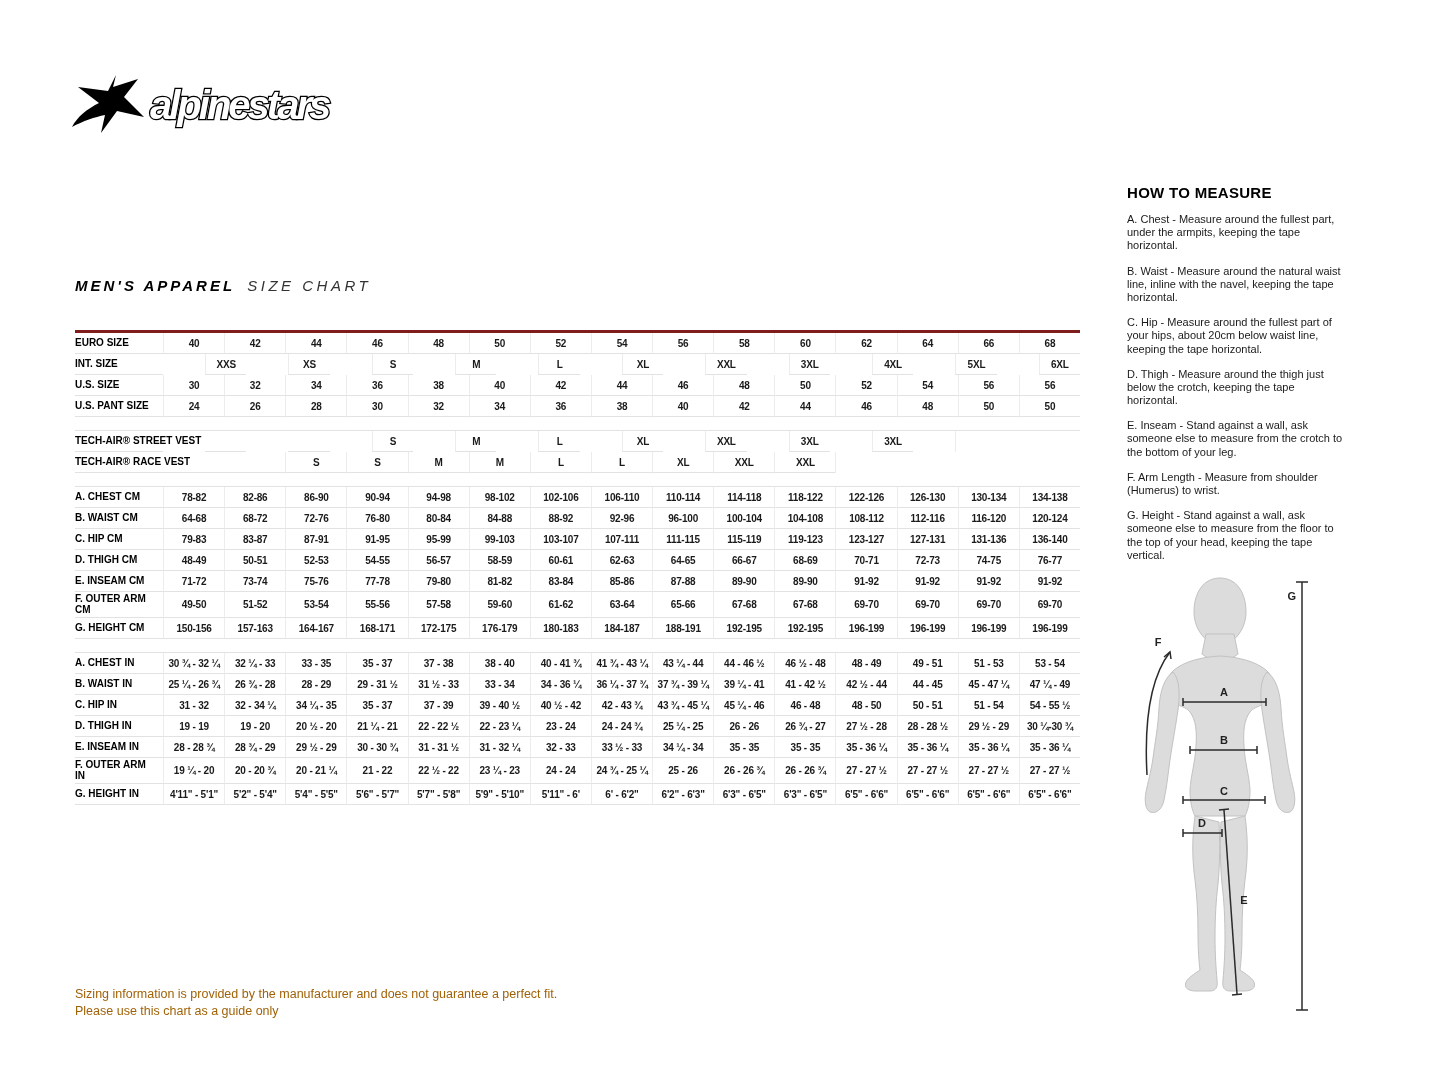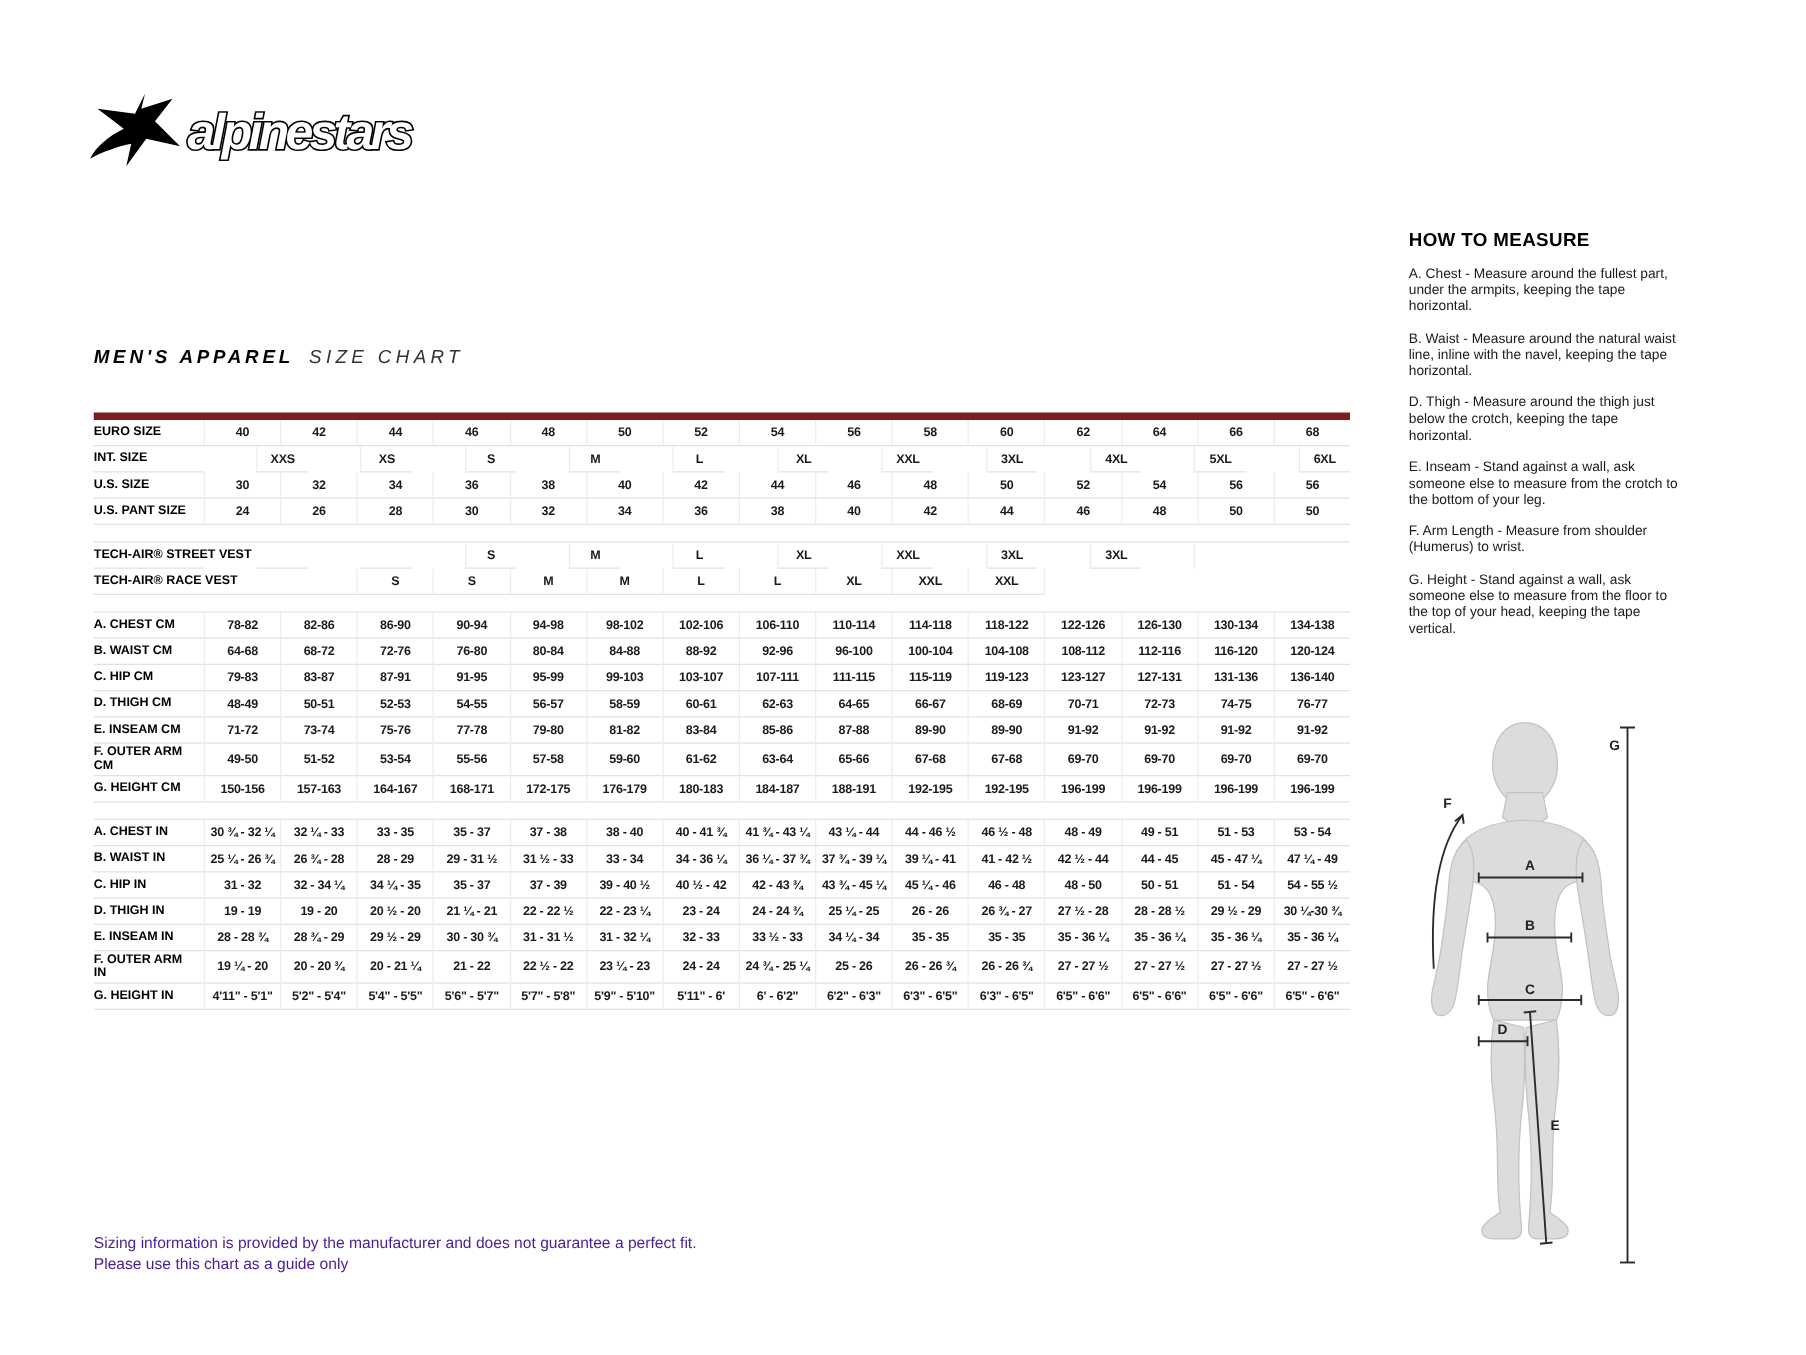--- a/index.html
+++ b/index.html
@@ -7,21 +7,21 @@
 
   
   .logo{position:absolute;left:70px;top:74px;width:270px;height:62px;}
 
   
   .title{position:absolute;left:75px;top:277px;font-size:15px;font-style:italic;white-space:nowrap;}
   .title .main{font-weight:700;letter-spacing:3px;color:#000;}
   .title .sub{font-weight:400;letter-spacing:3.5px;color:#333;margin-left:8px;}
 
   
-  .size-table{position:absolute;left:75px;top:330px;width:1005px;border-top:6px solid #7f1d1d;}
+  .size-table{position:absolute;left:75px;top:330px;width:1005px;border-top:3px solid #7f1d1d;}
   .t-row{display:grid;grid-template-columns:88px repeat(15,1fr);height:21px;}
   .t-row.r11{grid-template-columns:88px repeat(11,1fr);gap:42px;}
   .t-row.tall{height:26px;}
   .t-label{font-size:10px;font-weight:700;color:#000;display:flex;align-items:center;
            white-space:pre;line-height:1.05;border-bottom:1px solid #e2e2e2;overflow:visible;z-index:2;}
   .t-cell{font-size:10px;font-weight:700;letter-spacing:-0.2px;color:#1a1a1a;text-align:center;
           display:flex;align-items:center;justify-content:center;
           border-left:1px solid #ececec;border-bottom:1px solid #e2e2e2;}
   .t-cell.blank{border-left:none;}
   .t-cell.closeL{border-left:1px solid #ececec;}
@@ -33,21 +33,21 @@
   .measure h3{margin:0 0 12px 0;font-size:15px;font-weight:700;color:#000;letter-spacing:0.3px;}
   .m-item{margin:0 0 12px 0;font-size:11px;line-height:1.2;color:#1a1a1a;}
 
   
   .figure{position:absolute;left:1140px;top:570px;}
   .sil{fill:#dcdcdc;stroke:#c2c2c2;stroke-width:1;}
   .mline{stroke:#2b2b2b;stroke-width:1.5;fill:none;}
   .mlabel{font-family:"Liberation Sans",sans-serif;font-size:11px;font-weight:700;fill:#222;}
 
   
-  .disclaimer{position:absolute;left:75px;top:986px;font-size:12.5px;line-height:17px;color:#4c1d95;}
+  .disclaimer{position:absolute;left:75px;top:986px;font-size:12.5px;line-height:17px;color:#a16207;}
 </style>
 </head>
 <body>
 
 <svg class="logo" viewBox="0 0 270 62">
   <path fill="#000" d="M46 1 L38 17 L8 13 L29 29 C17 35 7 43 2 53 C13 47 25 43 35 41 L31 59 L47 37 L74 43 L54 23 L68 5 L43 13 Z"></path>
   <text x="80" y="45" font-size="40" font-weight="800" font-style="italic" letter-spacing="-3" fill="#ffffff" stroke="#000000" stroke-width="2.6" style="paint-order:stroke fill;font-family:'Liberation Sans',sans-serif;">alpinestars</text>
 </svg>
 
 <div class="title">
@@ -413,20 +413,21 @@
       <div class="t-cell">6'5" - 6'6"</div>
       <div class="t-cell">6'5" - 6'6"</div>
     </div>
   </div>
 
 <div class="measure">
   <h3>HOW TO MEASURE</h3>
   <div>
       <p class="m-item">A. Chest - Measure around the fullest part, under the armpits, keeping the tape horizontal.</p>
       <p class="m-item">B. Waist - Measure around the natural waist line, inline with the navel, keeping the tape horizontal.</p>
+      <p class="m-item">C. Hip - Measure around the fullest part of your hips, about 20cm below waist line, keeping the tape horizontal.</p>
       <p class="m-item">D. Thigh - Measure around the thigh just below the crotch, keeping the tape horizontal.</p>
       <p class="m-item">E. Inseam - Stand against a wall, ask someone else to measure from the crotch to the bottom of your leg.</p>
       <p class="m-item">F. Arm Length - Measure from shoulder (Humerus) to wrist.</p>
       <p class="m-item">G. Height - Stand against a wall, ask someone else to measure from the floor to the top of your head, keeping the tape vertical.</p>
     </div>
 </div>
 
 <svg class="figure" width="300" height="460" viewBox="0 0 300 460">
 
   <g>

